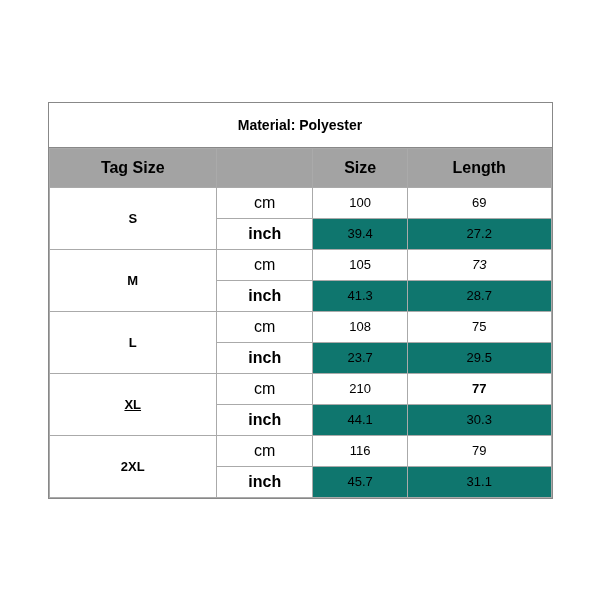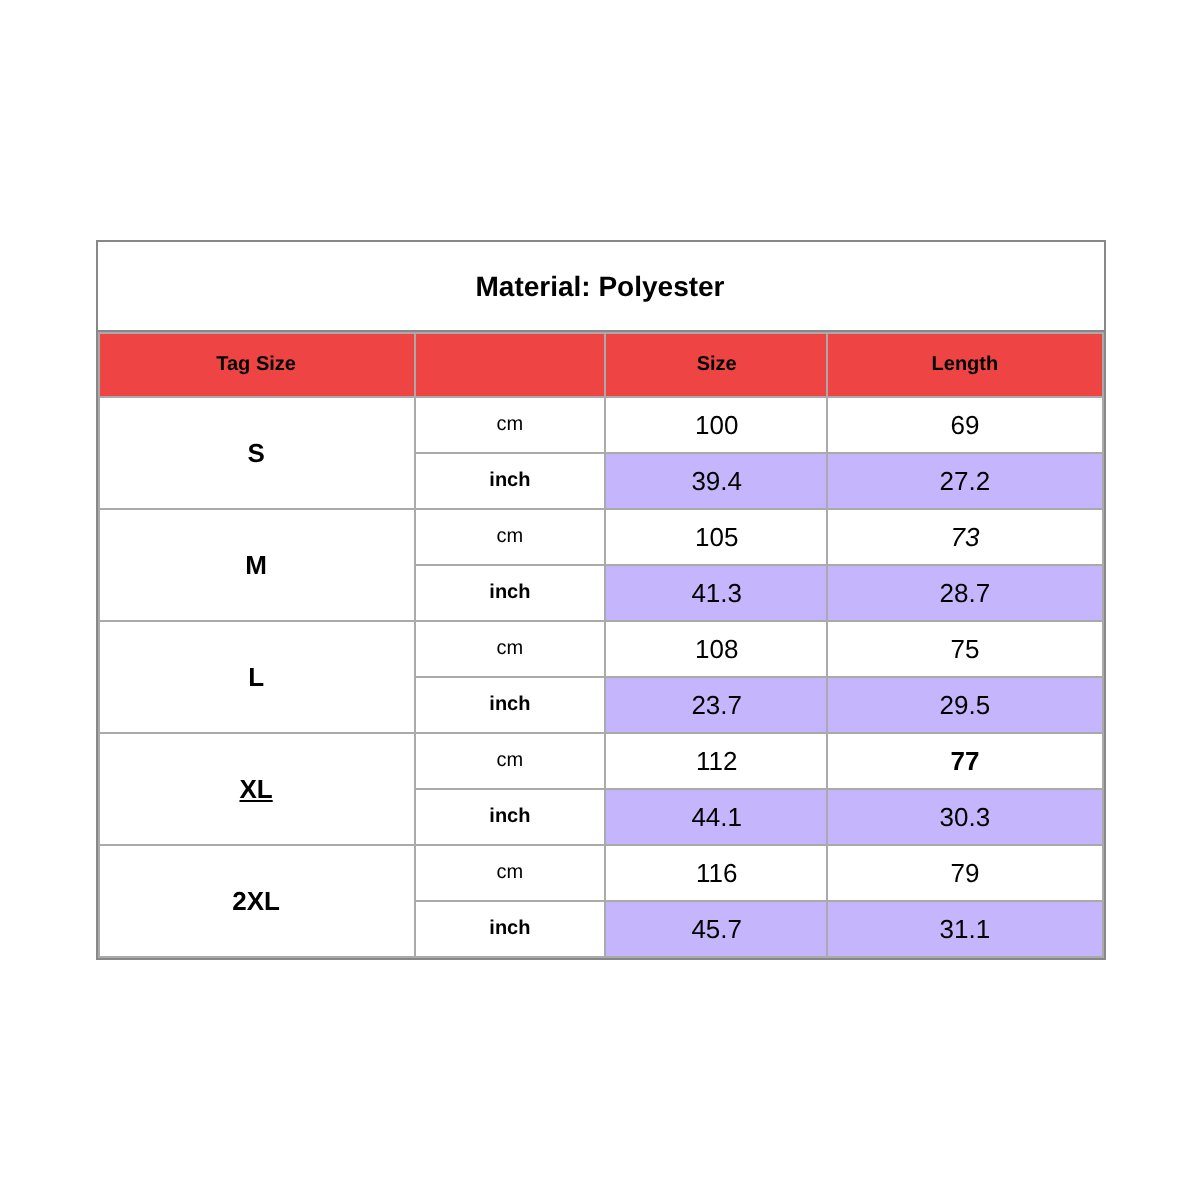--- a/index.html
+++ b/index.html
@@ -38,41 +38,41 @@
     }
 
     th, td {
       border: 1px solid #aaa;
       text-align: center;
       padding: 6px 4px;
     }
 
     thead th {
       font-weight: bold;
-      background: #ef4444;
-      font-size: 10px;
+      background: #a3a3a3;
+      font-size: 16px;
       padding: 10px 4px;
     }
 
     .tag-size-cell {
       font-weight: bold;
       font-size: 13px;
       vertical-align: middle;
     }
 
     .unit-cell {
-      font-size: 10px;
+      font-size: 16px;
     }
 
     .unit-cell.inch {
       font-weight: bold;
     }
 
     .shaded {
-      background-color: #c4b5fd;
+      background-color: #0f766e;
     }
 
     tbody tr.top-border td {
       border-top: 1.5px solid #888;
     }
   </style>
 </head>
 <body>
 
 <div class="container">
@@ -116,21 +116,21 @@
       <td style="border-top: 1.5px solid rgb(136, 136, 136); text-align: center;">75</td>
     </tr>
         <tr>
       <td class="unit-cell inch">inch</td>
       <td class="shaded">23.7</td>
       <td class="shaded">29.5</td>
     </tr>
         <tr>
       <td rowspan="2" class="tag-size-cell" style="border-top: 1.5px solid rgb(136, 136, 136); text-decoration: underline;">XL</td>
       <td class="unit-cell" style="border-top: 1.5px solid rgb(136, 136, 136);">cm</td>
-      <td style="border-top: 1.5px solid rgb(136, 136, 136);">112</td>
+      <td style="border-top: 1.5px solid rgb(136, 136, 136);">210</td>
       <td style="border-top: 1.5px solid rgb(136, 136, 136); font-weight: bold;">77</td>
     </tr>
         <tr>
       <td class="unit-cell inch">inch</td>
       <td class="shaded">44.1</td>
       <td class="shaded">30.3</td>
     </tr>
         <tr>
       <td rowspan="2" class="tag-size-cell" style="border-top: 1.5px solid rgb(136, 136, 136);">2XL</td>
       <td class="unit-cell" style="border-top: 1.5px solid rgb(136, 136, 136);">cm</td>

